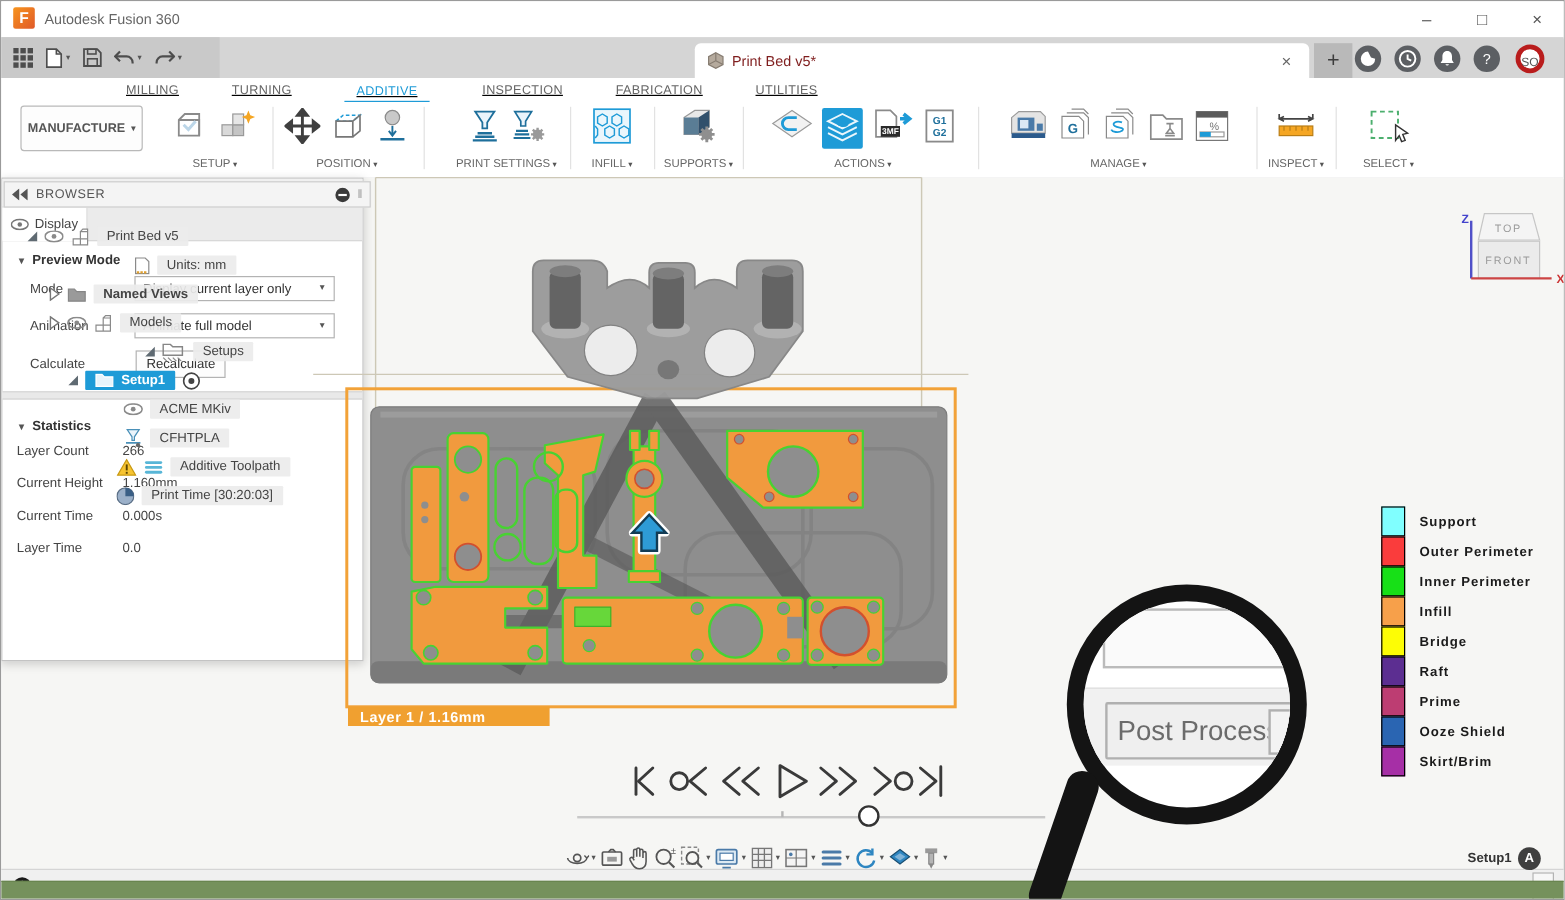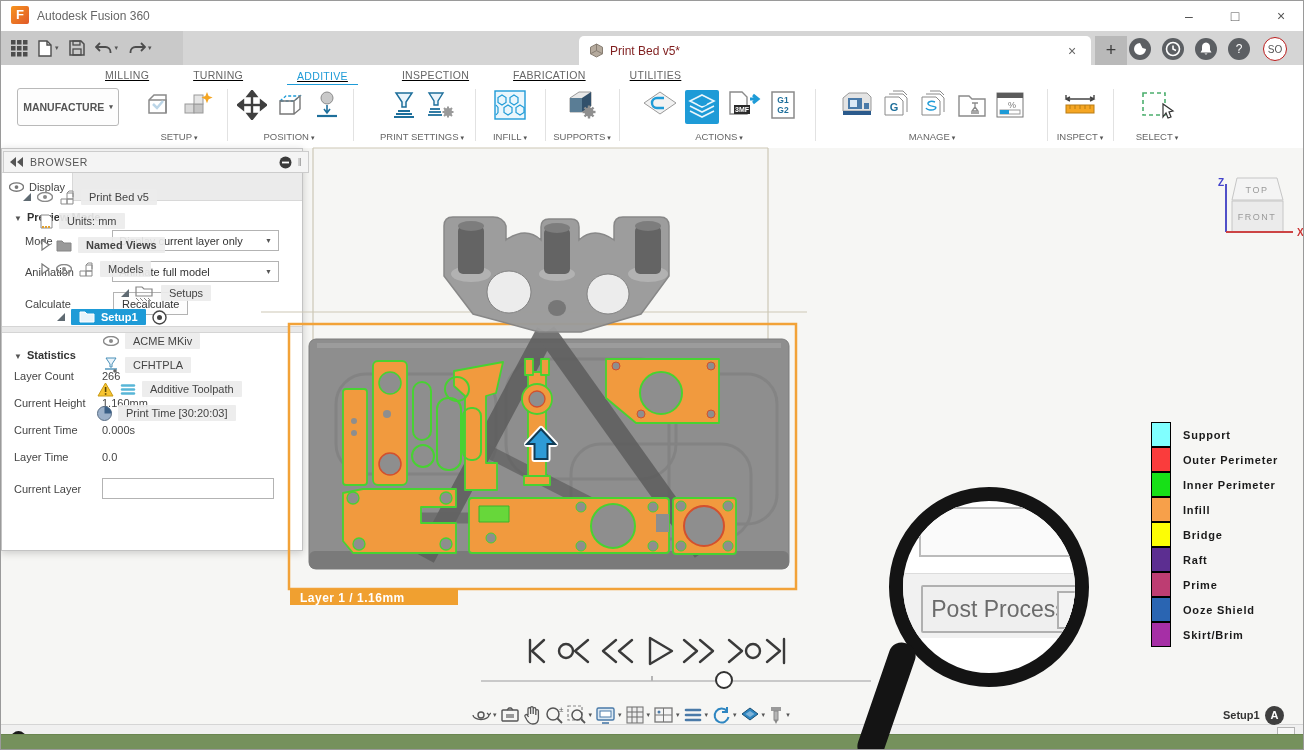--- a/index.html
+++ b/index.html
@@ -13,21 +13,21 @@
   
   #qatrow{left:0;top:30px;width:1304px;height:34px;background:#d5d5d5;}
   #qat{left:0;top:0;width:182px;height:34px;background:#c9c9c9;display:flex;align-items:center;gap:10px;padding-left:10px;box-sizing:border-box;}
   .qat-ic{display:flex;align-items:center;color:#4d4d4d;}
   .caret{font-size:7px;color:#555;margin-left:2px;}
   #doctab{left:578px;top:5px;width:512px;height:29px;background:#fff;border-radius:5px 5px 0 0;display:flex;align-items:center;padding:0 10px;box-sizing:border-box;}
   #doctab-title{font-size:12px;color:#7f1d1d;margin-left:6px;}
   #doctab-close{margin-left:auto;color:#666;font-size:14px;width:18px;text-align:center;}
   #newtab{left:1094px;top:5px;width:32px;height:29px;background:#b9b9b9;color:#3c3c3c;font-size:18px;text-align:center;line-height:28px;}
   .roundic{top:7px;width:22px;height:22px;border-radius:50%;background:#5c5f63;color:#fff;text-align:center;line-height:22px;font-size:12px;}
-  #avatar{left:1262px;top:6px;width:24px;height:24px;border-radius:50%;background:#fff;border:1px solid #b91c1c;color:#555;font-size:10px;text-align:center;line-height:24px;box-sizing:border-box;}
+  #avatar{left:1262px;top:6px;width:24px;height:24px;border-radius:50%;background:#fff;border:4px solid #b91c1c;color:#555;font-size:10px;text-align:center;line-height:24px;box-sizing:border-box;}
   
   #ribbontabs{left:0;top:64px;width:1304px;height:20px;background:#fff;display:flex;align-items:center;gap:44px;padding-left:104px;box-sizing:border-box;text-decoration:underline;}
   .rtab{font-size:10.5px;color:#666;letter-spacing:.3px;}
   .rtab.active{color:#1e9bd7;border-bottom:3px solid #1e9bd7;padding:0 10px 2px 10px;margin-bottom:-6px;}
   
   #ribbon{left:0;top:84px;width:1304px;height:63px;background:#fff;border-bottom:1px solid #e3e3e3;}
   #wsbtn{left:16px;top:3px;width:100px;height:36px;border:1px solid #b9b9b9;border-radius:3px;font-size:10.5px;font-weight:bold;color:#555;display:flex;align-items:center;justify-content:center;background:#fdfdfd;}
   .grp{top:2px;height:58px;display:flex;flex-direction:column;align-items:center;justify-content:space-between;padding-bottom:3px;box-sizing:border-box;}
   .grp .icons{display:flex;align-items:center;gap:7px;height:40px;}
   .grp .glabel{font-size:9.5px;color:#666;white-space:nowrap;}
@@ -542,21 +542,21 @@
                 <circle cx="8" cy="5" r="2" fill="#8a8a8a"></circle>
               </svg>
             </span>
           <span class="ticon">
               <svg width="16" height="15" viewBox="0 0 16 15">
                 <path d="M2 9 h6 v5 h-6z M8 9 h6 v5 h-6z M8 3 h6 v6 h-6z M8 3 l2-2 h4 v6" fill="#fff" stroke="#8a8a8a"></path>
               </svg>
             </span>
           <span class="pill">Print Bed v5</span>
         </div>
-        <div class="trow" style="padding-left:37px;">
+        <div class="trow" style="padding-left:76px;margin-left:33px;">
           <span class="ticon">
               <svg width="13" height="15" viewBox="0 0 13 15">
                 <path d="M1 1 h8 l3 3 v10 h-11z" fill="#fff" stroke="#8a8a8a"></path>
                 <line x1="2" y1="13" x2="11" y2="13" stroke="#e0a030" stroke-width="2" stroke-dasharray="2 1"></line>
               </svg>
             </span>
           <span class="pill">Units: mm</span>
         </div>
         <div class="trow" style="padding-left:38px;font-weight:bold;">
           <span class="ticon">
@@ -717,24 +717,20 @@
           <span>1.160mm</span>
         </div>
       <div class="srow">
           <span class="lbl">Current Time</span>
           <span>0.000s</span>
         </div>
       <div class="srow">
           <span class="lbl">Layer Time</span>
           <span>0.0</span>
         </div>
-      <div class="srow">
-          <span class="lbl">Current Layer</span>
-        <span style="display:inline-block;width:170px;height:19px;border:1px solid #b3b3b3;background:#fff;"></span>
-      </div>
       <div id="dlg-foot">
         <span class="info-ic">i</span>
         <span style="margin-left:auto;width:16px;height:21px;border:1px solid #b3b3b3;background:#f7f7f7;"></span>
       </div>
     </div>
 
     <div id="legend" class="abs">
       <div class="lrow">
           <span class="swatch" style="background: rgb(128, 255, 255);"></span>
           <span class="llabel">Support</span>

